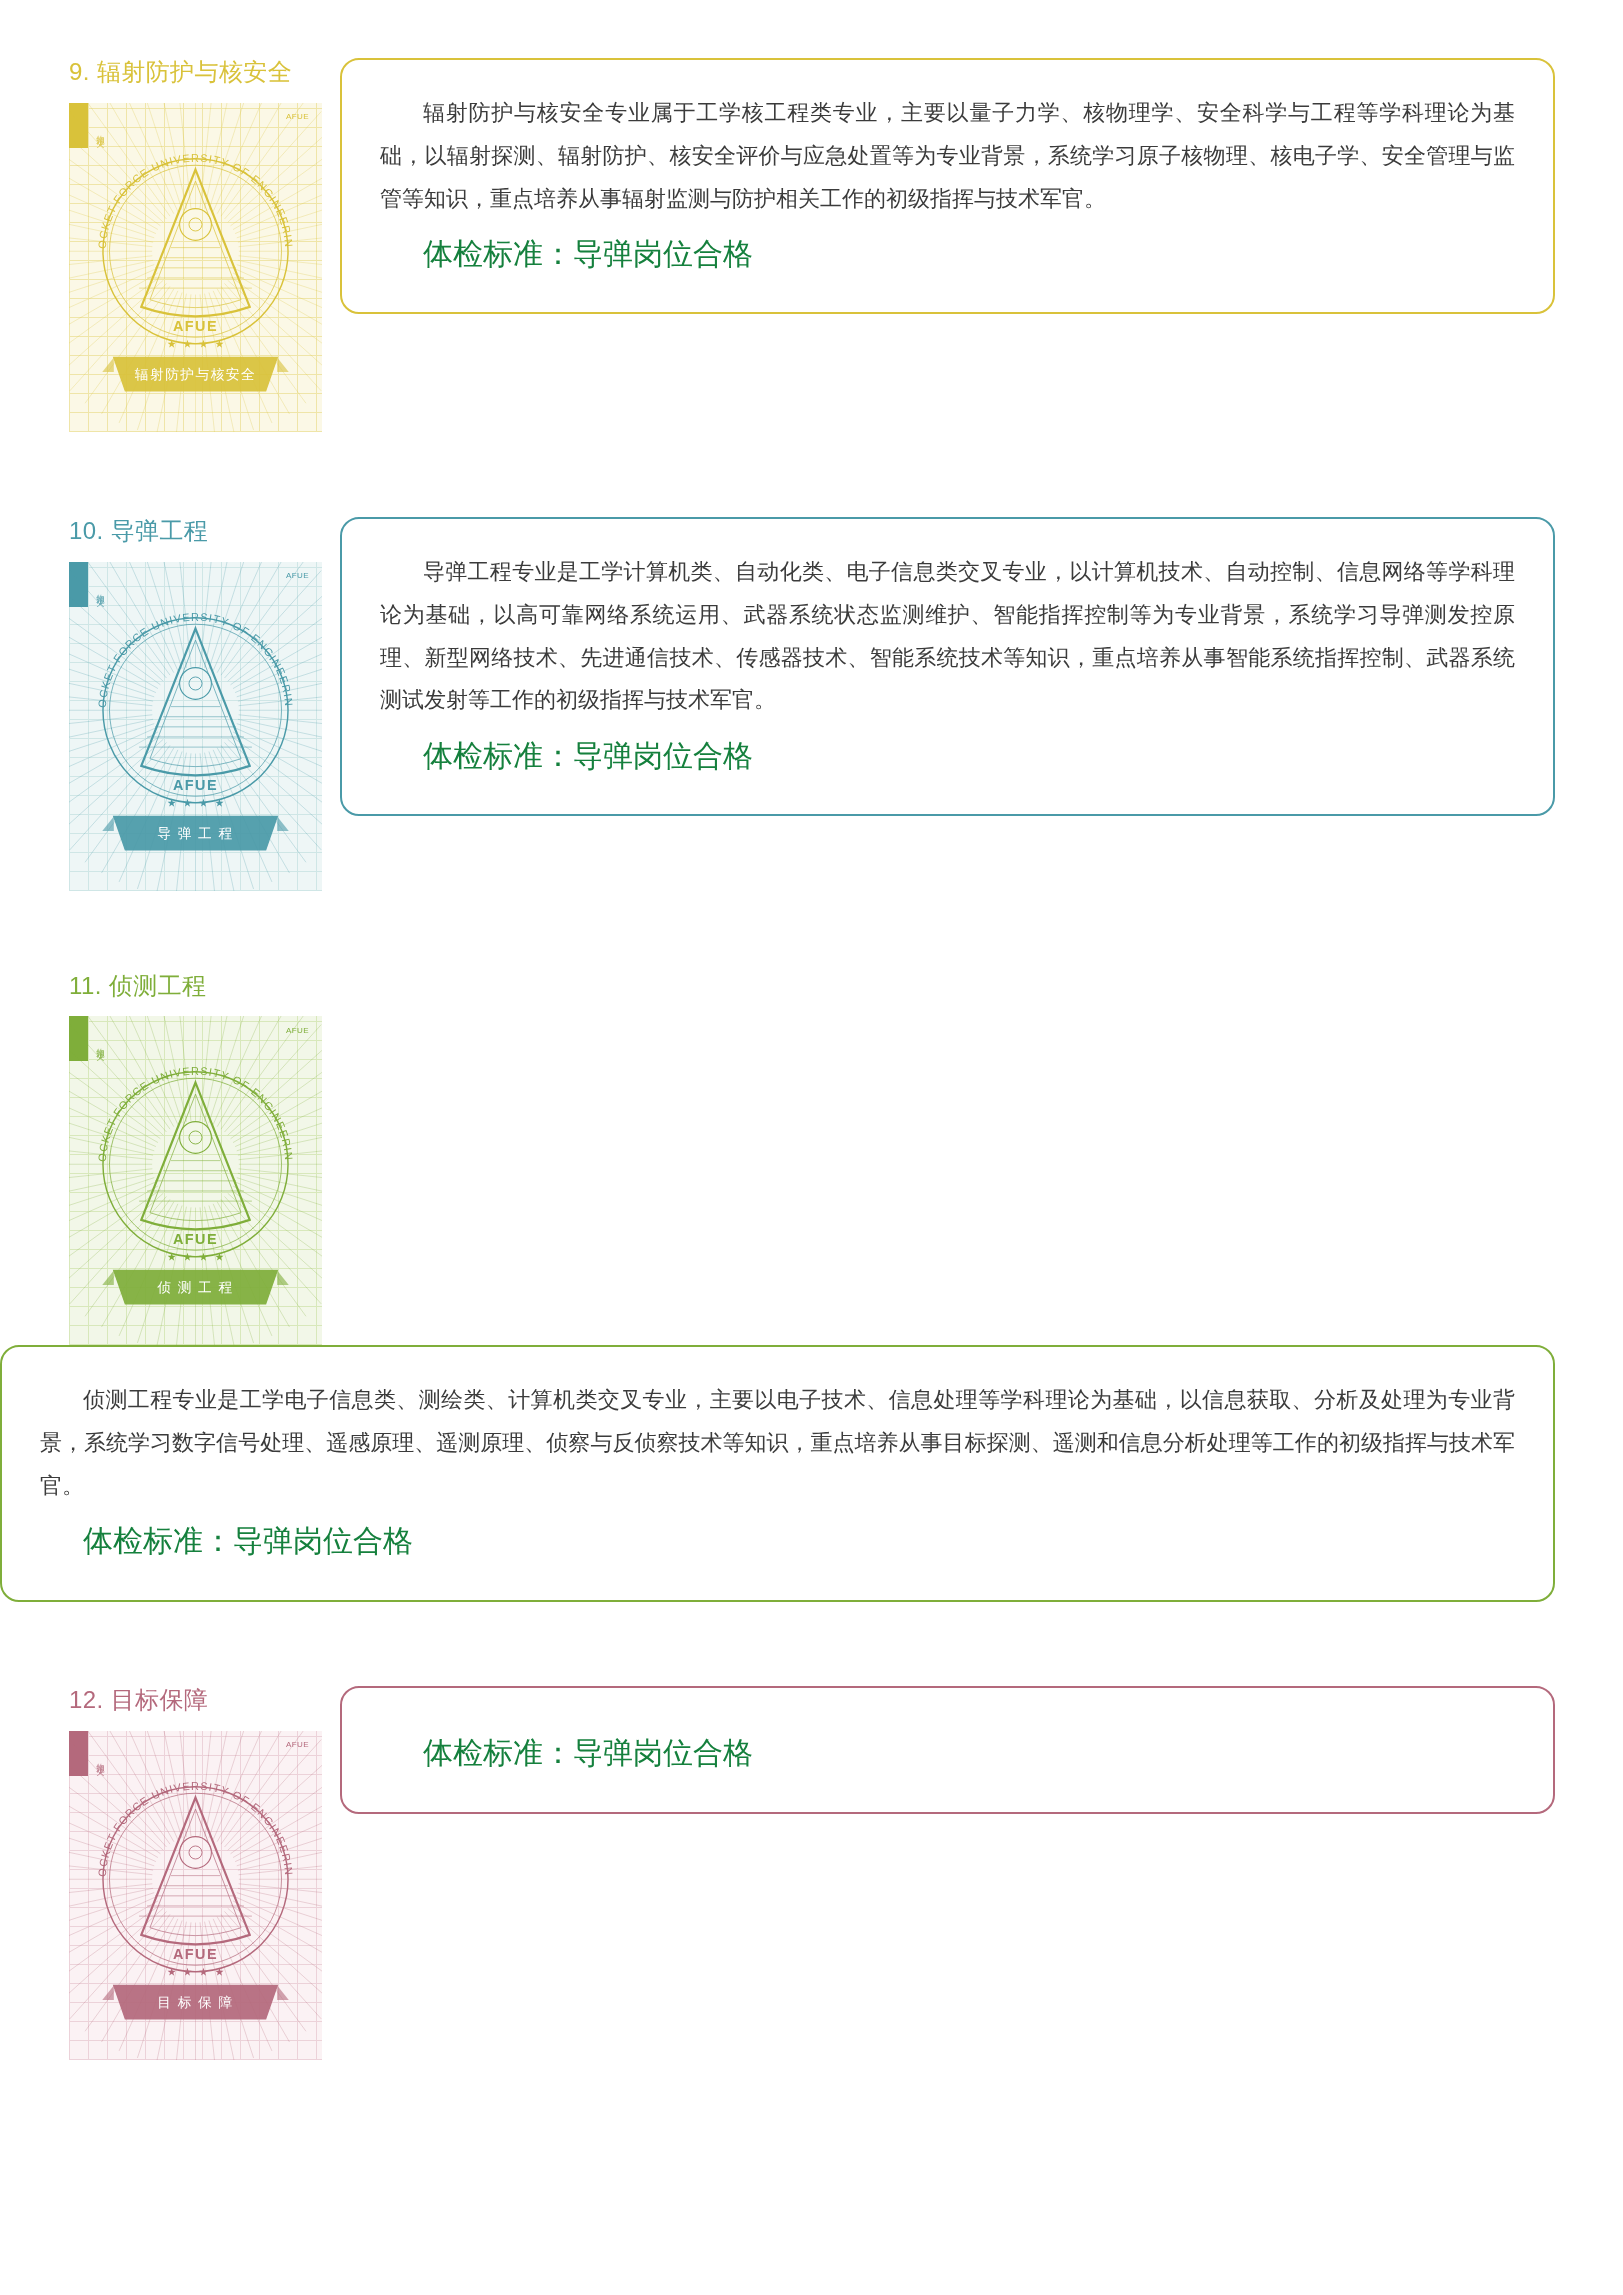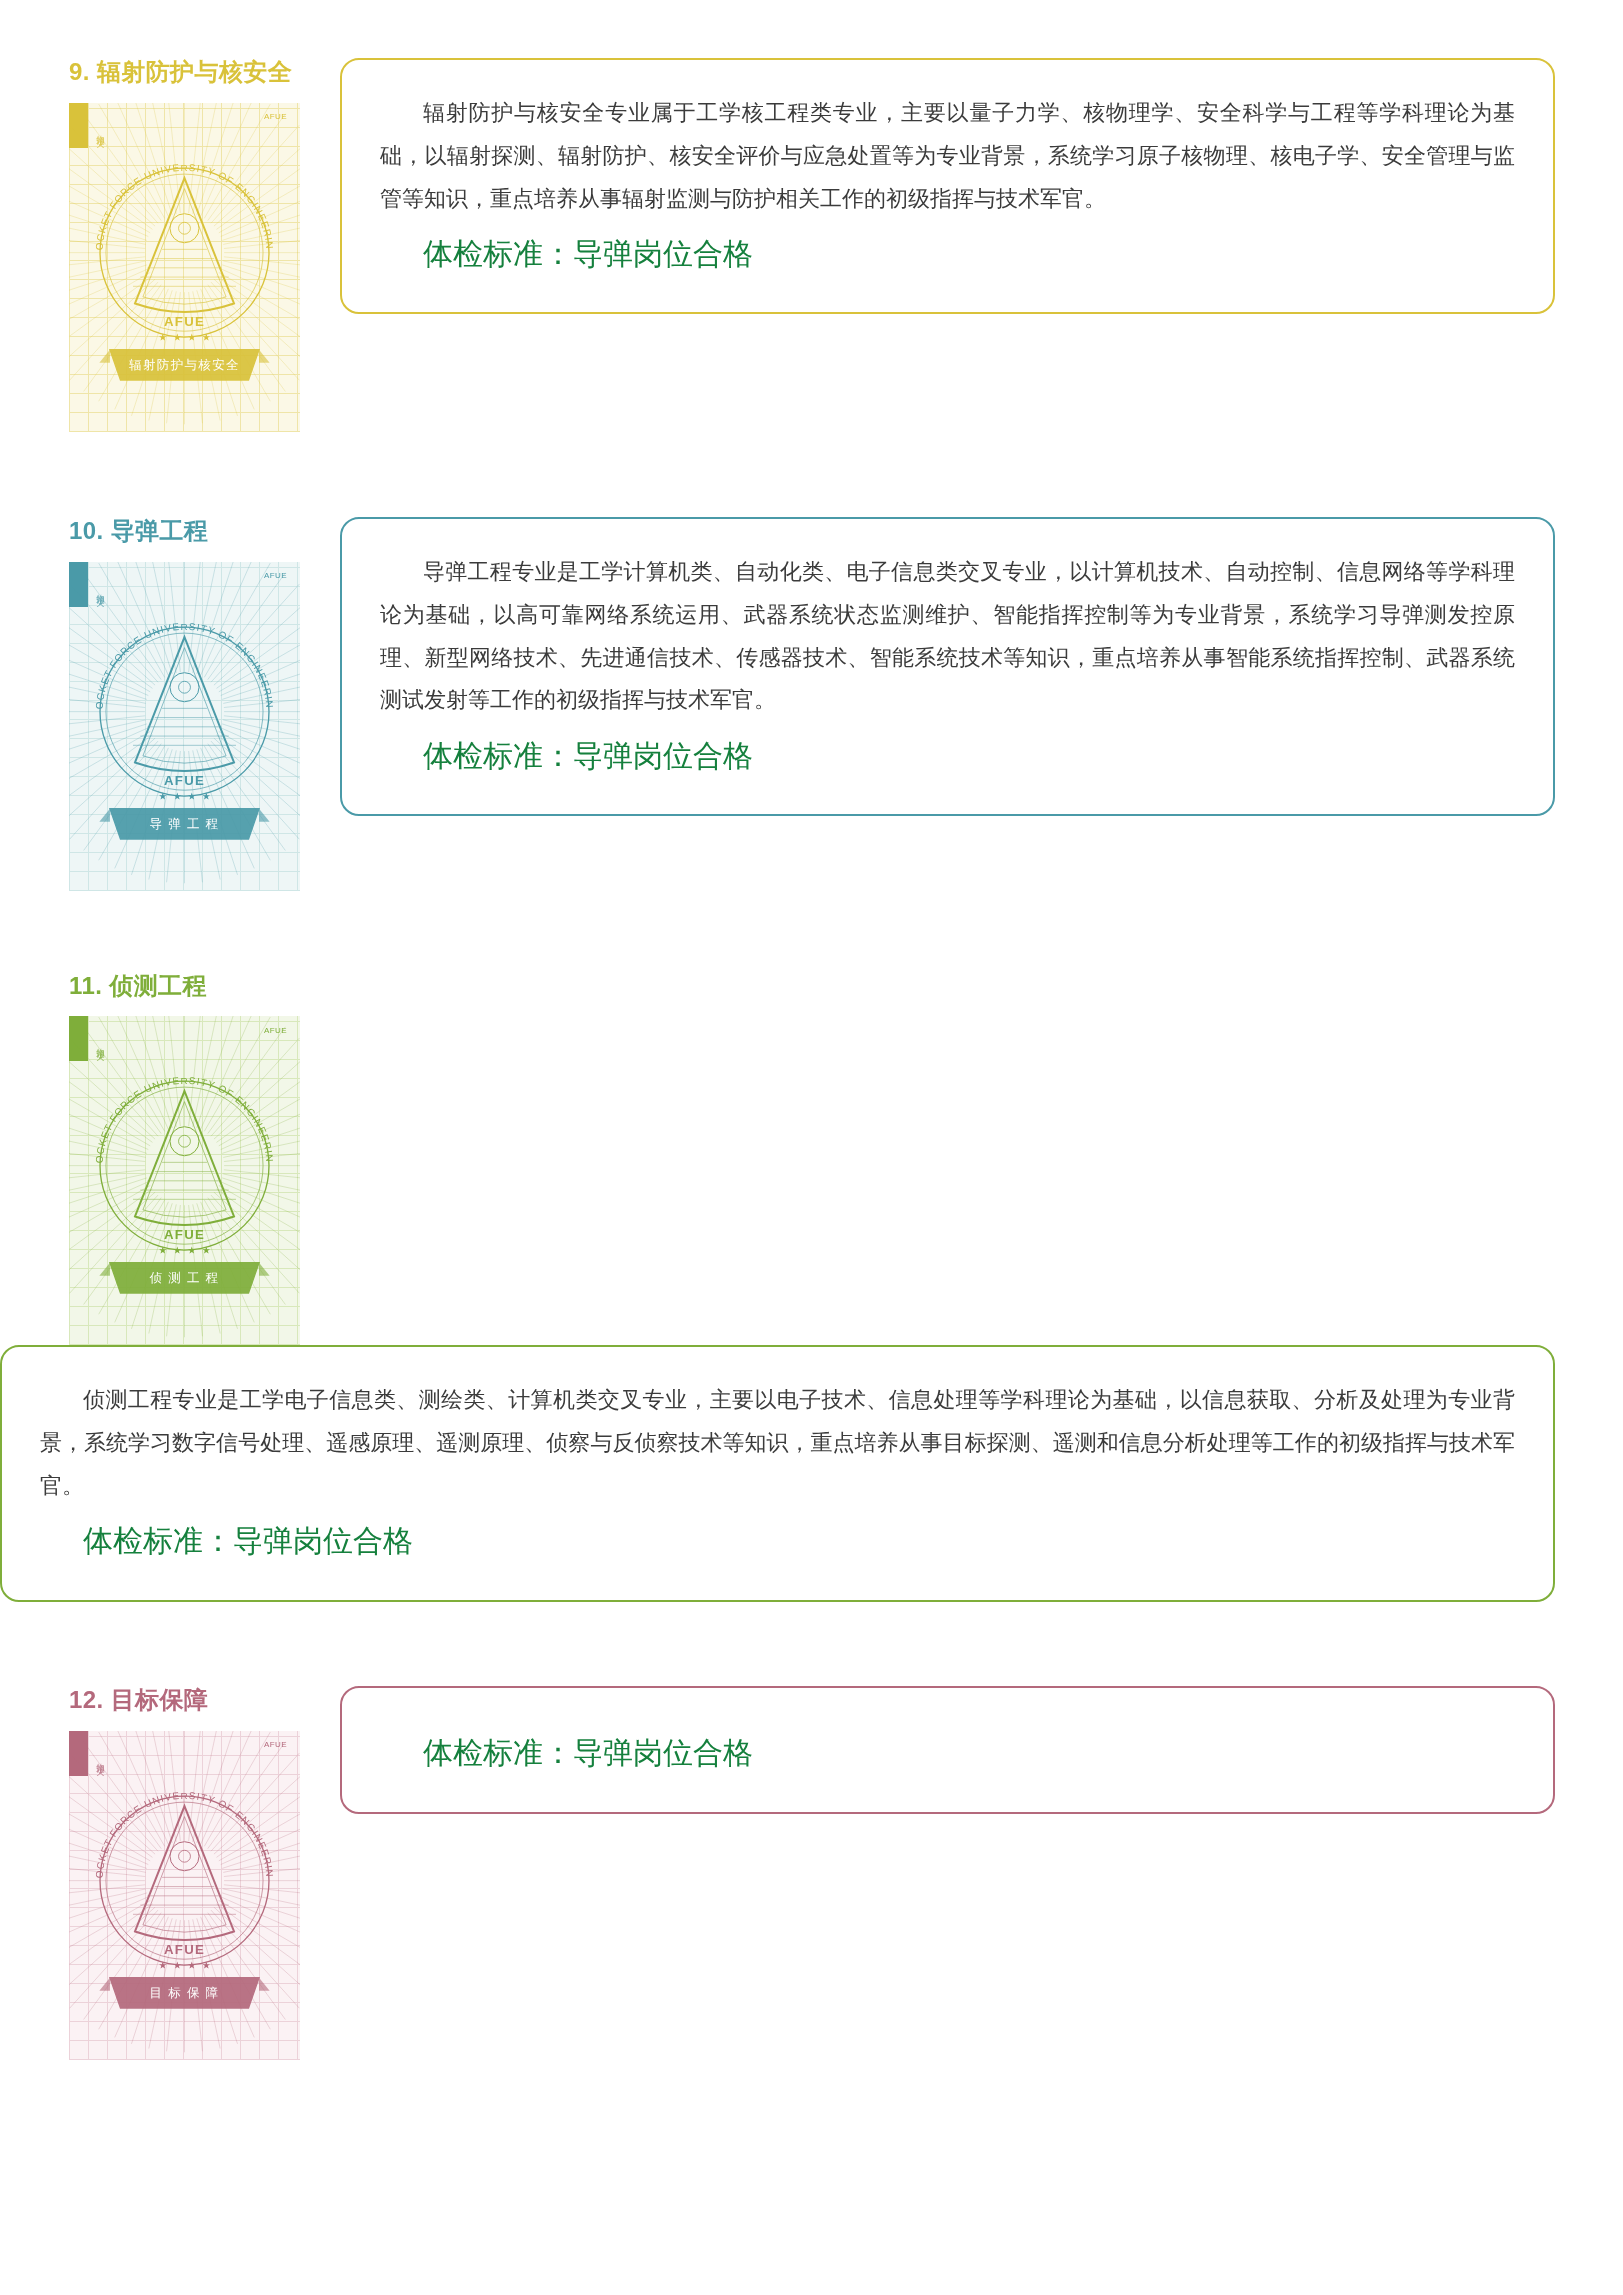--- a/index.html
+++ b/index.html
@@ -34,31 +34,31 @@
 
   
   .left-col {
     width: 340px;
     flex: 0 0 340px;
     padding-left: 69px;
     box-sizing: border-box;
   }
   .major-title {
     font-size: 24px;
-    font-weight: bold;
+    font-weight: normal;
     letter-spacing: 0.4px;
     margin: 0 0 16px 0;
     line-height: 1.2;
     white-space: nowrap;
   }
 
   
   .emblem-card {
     position: relative;
-    width: 231px;
+    width: 253px;
     height: 329px;
     box-sizing: border-box;
     overflow: hidden;
     padding-left: 28px;
   }
   .emblem-bg {
     position: absolute;
     inset: 0;
     background-size: 19px 19px;
   }

